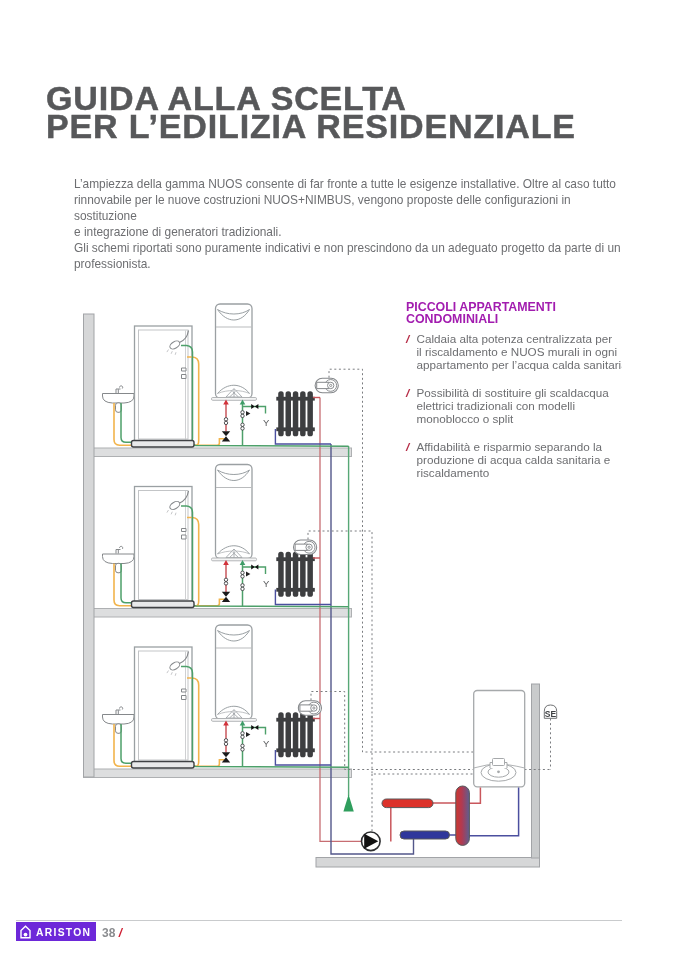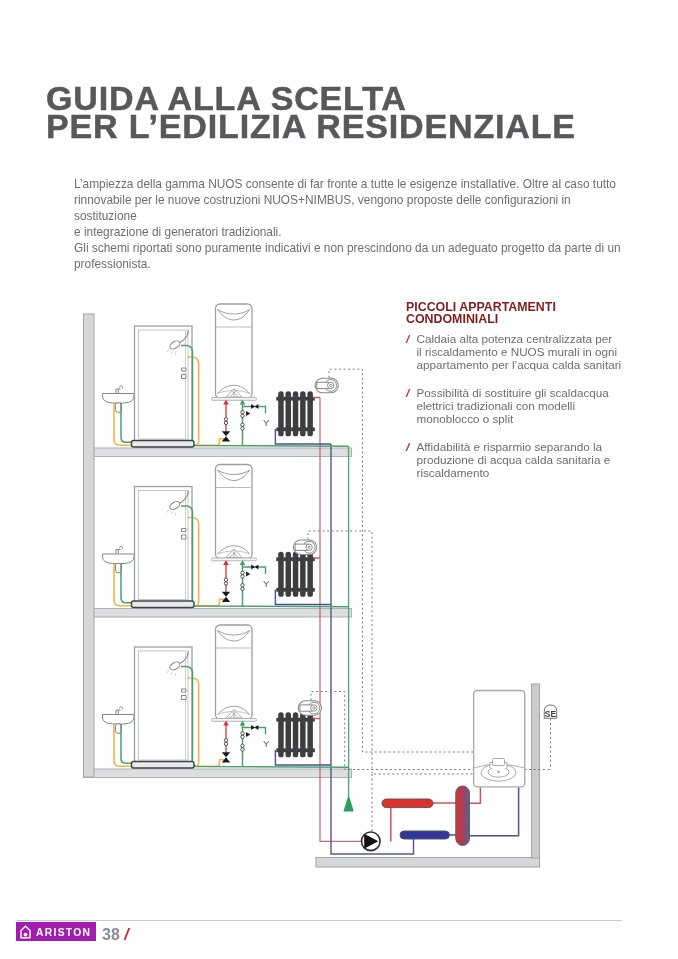--- a/index.html
+++ b/index.html
@@ -3,29 +3,29 @@
 <meta charset="utf-8">
 <style>
   html,body{margin:0;padding:0;background:#fff;}
   #page{position:relative;width:622px;height:959px;background:#fff;overflow:hidden;
         font-family:"Liberation Sans",sans-serif;}
   #title{position:absolute;left:46px;top:84px;font-size:34px;line-height:28px;
          font-weight:bold;color:#57585a;letter-spacing:0.85px;-webkit-text-stroke:0.5px #57585a;}
   #intro{position:absolute;left:46px;top:176px;font-size:11.9px;line-height:16.1px;
          color:#6d6e71;margin-left:28px;}
   #panel{position:absolute;left:406px;top:301px;width:230px;}
-  #panel h3{margin:0 0 6px 0;font-size:12.4px;line-height:12.4px;font-weight:bold;color:#7f1d1d;}
+  #panel h3{margin:0 0 6px 0;font-size:12.4px;line-height:12.4px;font-weight:bold;color:#a21caf;}
   .blt{position:relative;margin:0 0 15px 0;padding-left:10.5px;font-size:11.7px;
        line-height:13px;color:#6d6e71;white-space:nowrap;}
   .blt .sl{position:absolute;left:0;top:0;color:#b62d47;font-weight:bold;font-style:italic;}
   #pgline{position:absolute;left:16px;top:920px;width:646px;height:1px;background:#c9cbcd;}
-  #redbox{position:absolute;left:16px;top:922px;width:80px;height:19px;background:#a21caf;}
+  #redbox{position:absolute;left:16px;top:922px;width:80px;height:19px;background:#6d28d9;}
   #redbox span{position:absolute;left:20px;top:5px;color:#fff;font-weight:bold;
                font-size:10.3px;letter-spacing:1.3px;}
-  #pgnum{position:absolute;left:102px;top:926px;font-size:16px;font-weight:bold;color:#8a8c8f;}
+  #pgnum{position:absolute;left:102px;top:926px;font-size:12px;font-weight:bold;color:#8a8c8f;}
   #pgnum i{color:#cf1f33;font-weight:bold;}
   svg{position:absolute;left:0;top:0;}
 </style>
 </head>
 <body>
 <div id="page">
 
 <div id="title">GUIDA ALLA SCELTA<br>PER L’EDILIZIA RESIDENZIALE</div>
 
 <div id="intro">L’ampiezza della gamma NUOS consente di far fronte a tutte le esigenze installative. Oltre al caso tutto<br>

